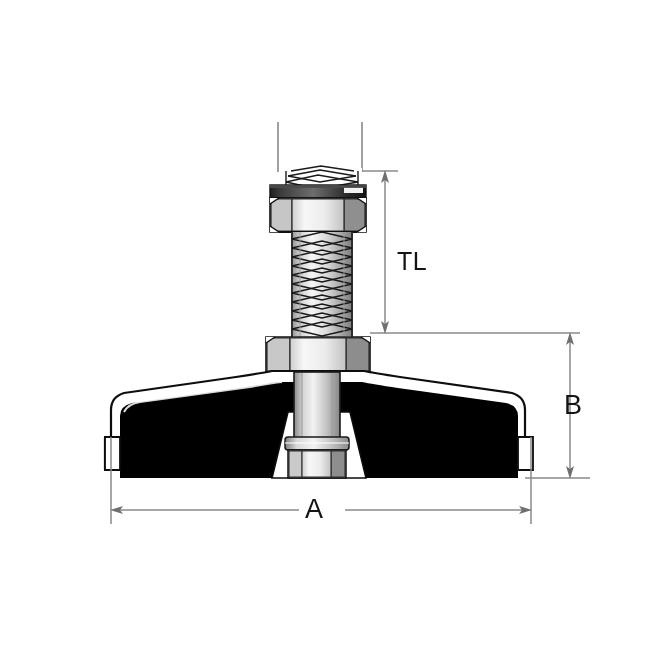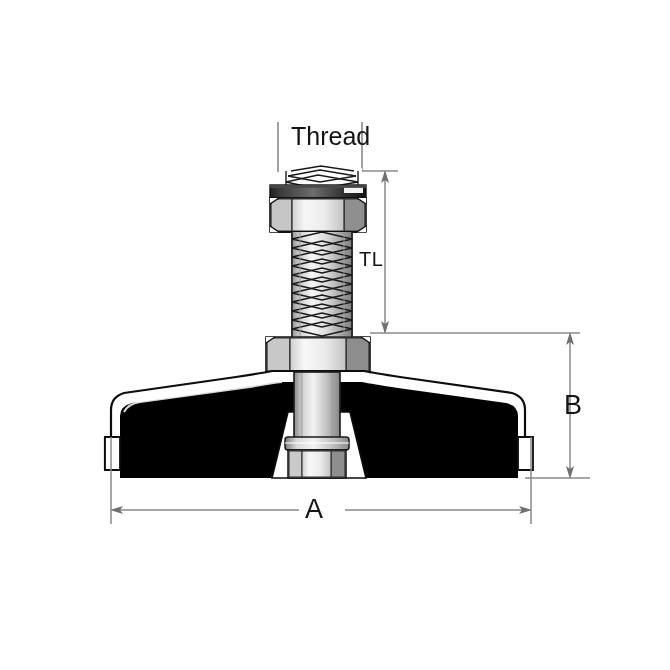--- a/index.html
+++ b/index.html
@@ -29,23 +29,23 @@
     white-space: nowrap;
     line-height: 1;
     user-select: none;
   }
   #label-thread {
     left: 291px;
     top: 124px;
     font-size: 25px;
   }
   #label-tl {
-    left: 359px;
+    left: 397px;
     top: 249px;
-    font-size: 20px;
+    font-size: 25px;
     letter-spacing: 0.5px;
   }
   #label-b {
     left: 564px;
     top: 392px;
     font-size: 27px;
   }
   #label-a {
     left: 305px;
     top: 496px;
@@ -275,21 +275,20 @@
 
       <line x1="117" y1="510" x2="299" y2="510" stroke="#8a8a8a" stroke-width="1.5"></line>
       <line x1="345" y1="510" x2="525" y2="510" stroke="#8a8a8a" stroke-width="1.5"></line>
 
       <polygon points="110,510 123,506 120,510 123,514" fill="#6f6f6f"></polygon>
       <polygon points="532,510 519,506 522,510 519,514" fill="#6f6f6f"></polygon>
     </g>
 
   </svg>
 
-  <div class="dim-label" id="label-thread">Thread</div>
 
   <div class="dim-label" id="label-tl">TL</div>
 
   <div class="dim-label" id="label-b">B</div>
 
   <div class="dim-label" id="label-a">A</div>
 
 </div>
 
 </body></html>

